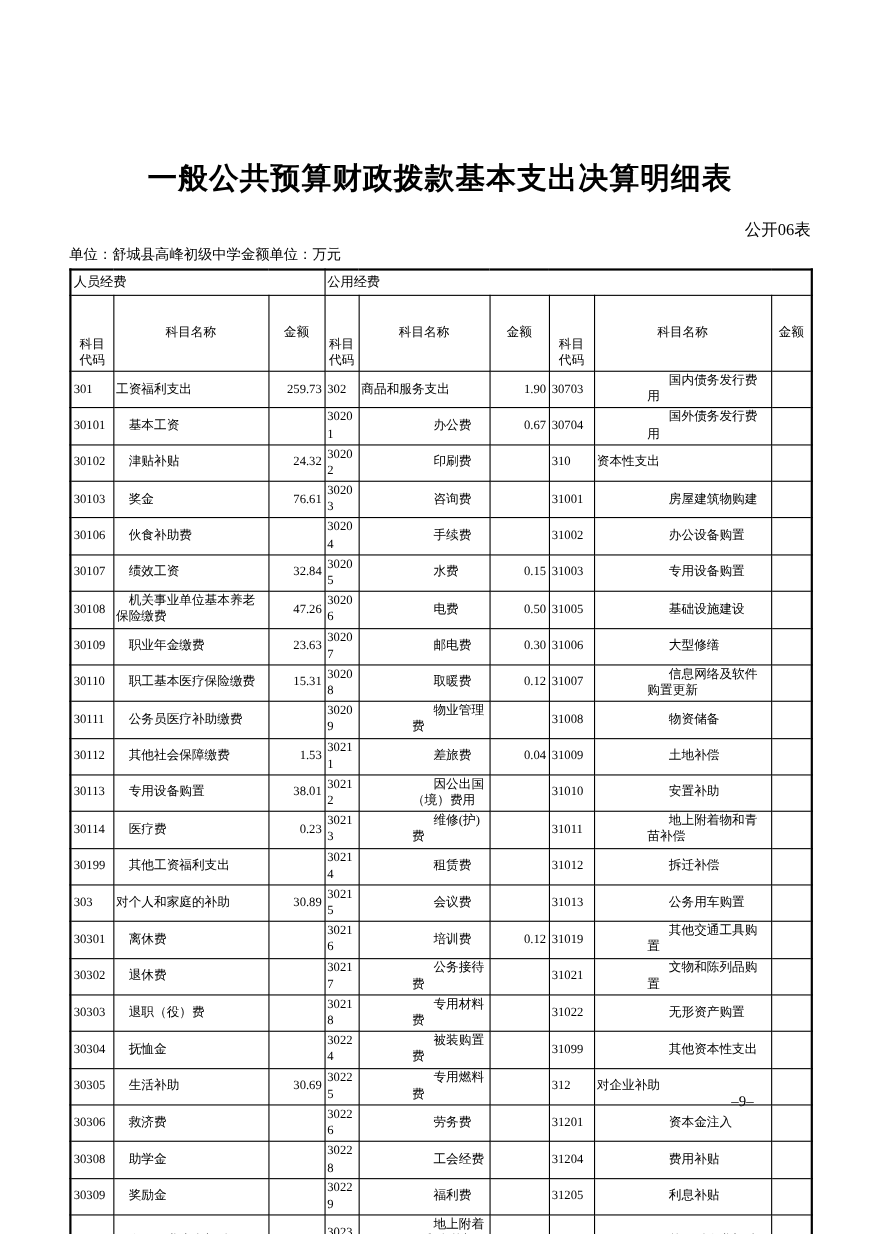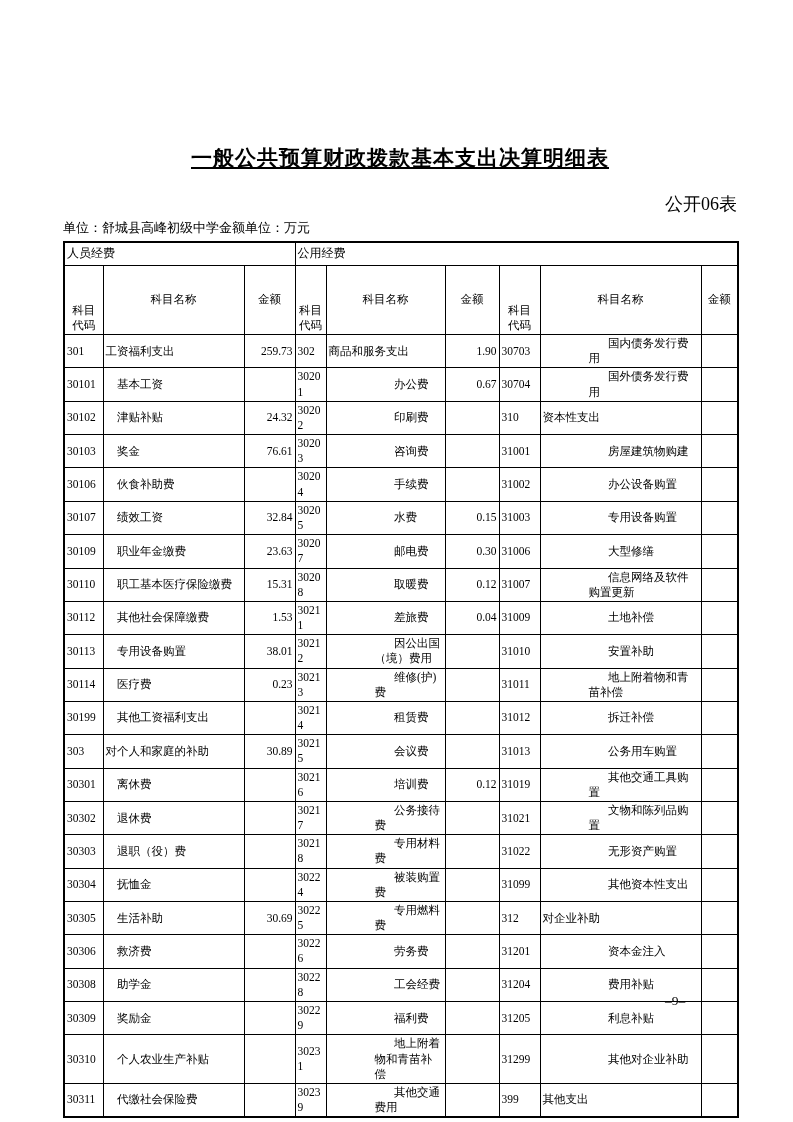--- a/index.html
+++ b/index.html
@@ -13,29 +13,28 @@
     overflow:hidden;
   }
   .content {
     position:absolute;
     left:63px; top:144px;
     width:674px;
   }
   .title {
     font-family:"Liberation Sans","DejaVu Sans",sans-serif;
     font-weight:bold;
-    font-size:21px;
+    font-size:27px;
     text-align:center;
     letter-spacing:1px;
     margin:0 0 20px 0;
-    text-decoration:underline;
   }
   .doc-label {
     text-align:right;
-    font-size:18px;
+    font-size:15px;
     margin-bottom:3px;
   }
   .meta-row {
     display:flex;
     font-size:13px;
     margin-bottom:4px;
   }
   table.budget {
     border-collapse:collapse;
     table-layout:fixed;
@@ -173,20 +172,31 @@
             <td class="name indent">绩效工资</td>
             <td class="amt">32.84</td>
             <td class="code">30205</td>
             <td class="name indent2">水费</td>
             <td class="amt">0.15</td>
             <td class="code">31003</td>
             <td class="name indent2">专用设备购置</td>
             <td class="amt"></td>
           </tr>
           <tr>
+            <td class="code">30108</td>
+            <td class="name indent">机关事业单位基本养老保险缴费</td>
+            <td class="amt">47.26</td>
+            <td class="code">30206</td>
+            <td class="name indent2">电费</td>
+            <td class="amt">0.50</td>
+            <td class="code">31005</td>
+            <td class="name indent2">基础设施建设</td>
+            <td class="amt"></td>
+          </tr>
+          <tr>
             <td class="code">30109</td>
             <td class="name indent">职业年金缴费</td>
             <td class="amt">23.63</td>
             <td class="code">30207</td>
             <td class="name indent2">邮电费</td>
             <td class="amt">0.30</td>
             <td class="code">31006</td>
             <td class="name indent2">大型修缮</td>
             <td class="amt"></td>
           </tr>
@@ -195,20 +205,31 @@
             <td class="name indent">职工基本医疗保险缴费</td>
             <td class="amt">15.31</td>
             <td class="code">30208</td>
             <td class="name indent2">取暖费</td>
             <td class="amt">0.12</td>
             <td class="code">31007</td>
             <td class="name indent2">信息网络及软件购置更新</td>
             <td class="amt"></td>
           </tr>
           <tr>
+            <td class="code">30111</td>
+            <td class="name indent">公务员医疗补助缴费</td>
+            <td class="amt"></td>
+            <td class="code">30209</td>
+            <td class="name indent2">物业管理费</td>
+            <td class="amt"></td>
+            <td class="code">31008</td>
+            <td class="name indent2">物资储备</td>
+            <td class="amt"></td>
+          </tr>
+          <tr>
             <td class="code">30112</td>
             <td class="name indent">其他社会保障缴费</td>
             <td class="amt">1.53</td>
             <td class="code">30211</td>
             <td class="name indent2">差旅费</td>
             <td class="amt">0.04</td>
             <td class="code">31009</td>
             <td class="name indent2">土地补偿</td>
             <td class="amt"></td>
           </tr>

